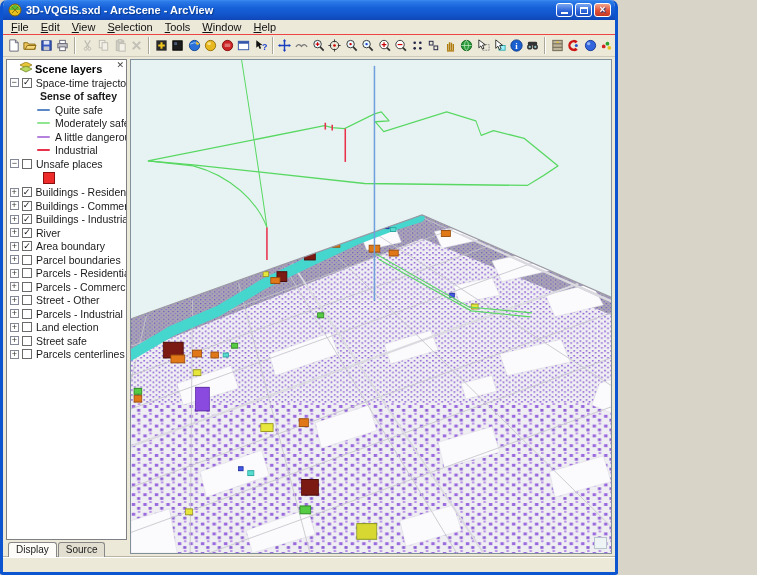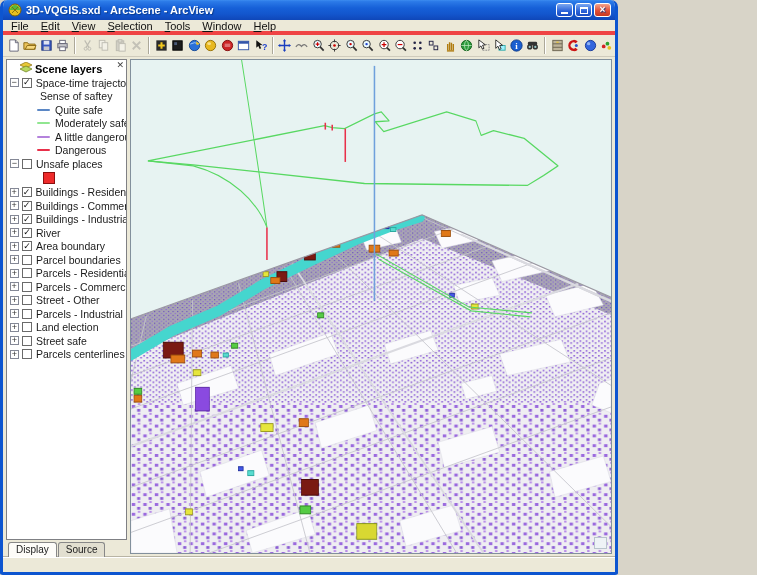--- a/index.html
+++ b/index.html
@@ -15,21 +15,21 @@
   .title-text{flex:1;white-space:nowrap;overflow:hidden;}
   .win-btns{display:flex;gap:2px;}
   .wbtn{width:17px;height:14px;border:1px solid #fff;border-radius:3px;display:flex;align-items:center;
     justify-content:center;font-size:10px;font-weight:bold;color:#fff;line-height:1;
     background:linear-gradient(180deg,#7ba7f0,#2a62d8 60%,#1a4cc0);}
   .wbtn.close{background:linear-gradient(180deg,#f2a48c,#e25038 55%,#c83820);}
   .wbtn .mini{display:block;width:7px;height:2px;background:#fff;margin-top:6px;}
   .wbtn .maxi{display:block;width:8px;height:7px;border:1px solid #fff;border-top:2px solid #fff;}
   
   .menubar{height:15px;display:flex;align-items:center;background:#ece9d8;
-    border-bottom:4px solid #ef4444;padding-left:2px;}
+    border-bottom:1px solid #ef4444;padding-left:2px;}
   .menu-item{font-size:11px;color:#111;padding:0 6px;line-height:14px;}
   .menu-item u{text-decoration:underline;}
   
   .toolbar{height:22px;display:flex;align-items:center;background:#ece9d8;padding-left:2px;
     border-bottom:1px solid #cfcbbc;}
   .tb-sep{width:2px;height:17px;margin:0 3px;border-left:1px solid #aca899;border-right:1px solid #fff;}
   .tb-btn{width:17px;height:18px;display:flex;align-items:center;justify-content:center;}
   .tb-btn svg{display:block;}
   .tb-btn.disabled{opacity:.4;filter:grayscale(1);}
   
@@ -39,21 +39,21 @@
   .toc-header{display:flex;align-items:center;gap:3px;padding:2px 2px 1px 13px;font-size:11px;font-weight:bold;color:#000;}
   .toc-close{position:absolute;top:1px;right:2px;font-size:9px;color:#444;line-height:9px;}
   .tree{font-size:10.5px;color:#1a1a1a;}
   .trow{display:flex;align-items:center;height:13.5px;white-space:nowrap;}
   .trow .pad3{width:3px;}
   .expander{width:9px;height:9px;border:1px solid #848896;background:#fff;display:inline-flex;
     align-items:center;justify-content:center;font-size:9px;line-height:7px;color:#333;margin-right:3px;flex:none;}
   .checkbox{width:10px;height:10px;border:1px solid #6a6a6a;background:#fff;display:inline-flex;
     align-items:center;justify-content:center;font-size:9px;line-height:9px;color:#111;margin-right:4px;flex:none;}
   .lyr-label{overflow:hidden;}
-  .sub-header{padding-left:33px;}
+  .sub-header{padding-left:33px;font-weight:bold;}
   .legend-line{width:13px;height:2px;border-radius:1px;margin:0 5px 0 30px;flex:none;}
   .legend-sq{width:12px;height:12px;margin-left:36px;border:1px solid #8c0f0f;flex:none;}
   
   .tabs-row{height:17px;display:flex;align-items:flex-end;padding-left:2px;}
   .tab{font-size:10px;color:#222;padding:1px 7px 1px 7px;border:1px solid #888;border-bottom:none;
     border-radius:3px 3px 0 0;background:#e2dfd0;margin-right:1px;line-height:12px;text-align:right;}
   .tab.active{background:#fdfcf8;position:relative;z-index:2;}
   
   .scene-wrap{flex:1;position:relative;padding:2px 3px 3px 2px;}
   .scene-frame{width:100%;height:100%;border:1px solid #82909c;background:#e7f3f2;position:relative;}
@@ -357,21 +357,21 @@
             <div class="trow">
               <span class="legend-line" style="background:#90e690"></span>
               <span>Moderately safe</span>
             </div>
             <div class="trow">
               <span class="legend-line" style="background:#b482dc"></span>
               <span>A little dangerous</span>
             </div>
             <div class="trow">
               <span class="legend-line" style="background:#e8304a"></span>
-              <span>Dangerous</span>
+              <span>Industrial</span>
             </div>
             <div class="trow">
               <span class="pad3"></span>
               <span class="expander">−</span>
               <span class="checkbox"></span>
               <span class="lyr-label">Unsafe places</span>
             </div>
             <div class="trow" style="height: 15px;">
               <span class="legend-sq" style="background:#ee2b2b"></span>
             </div>

